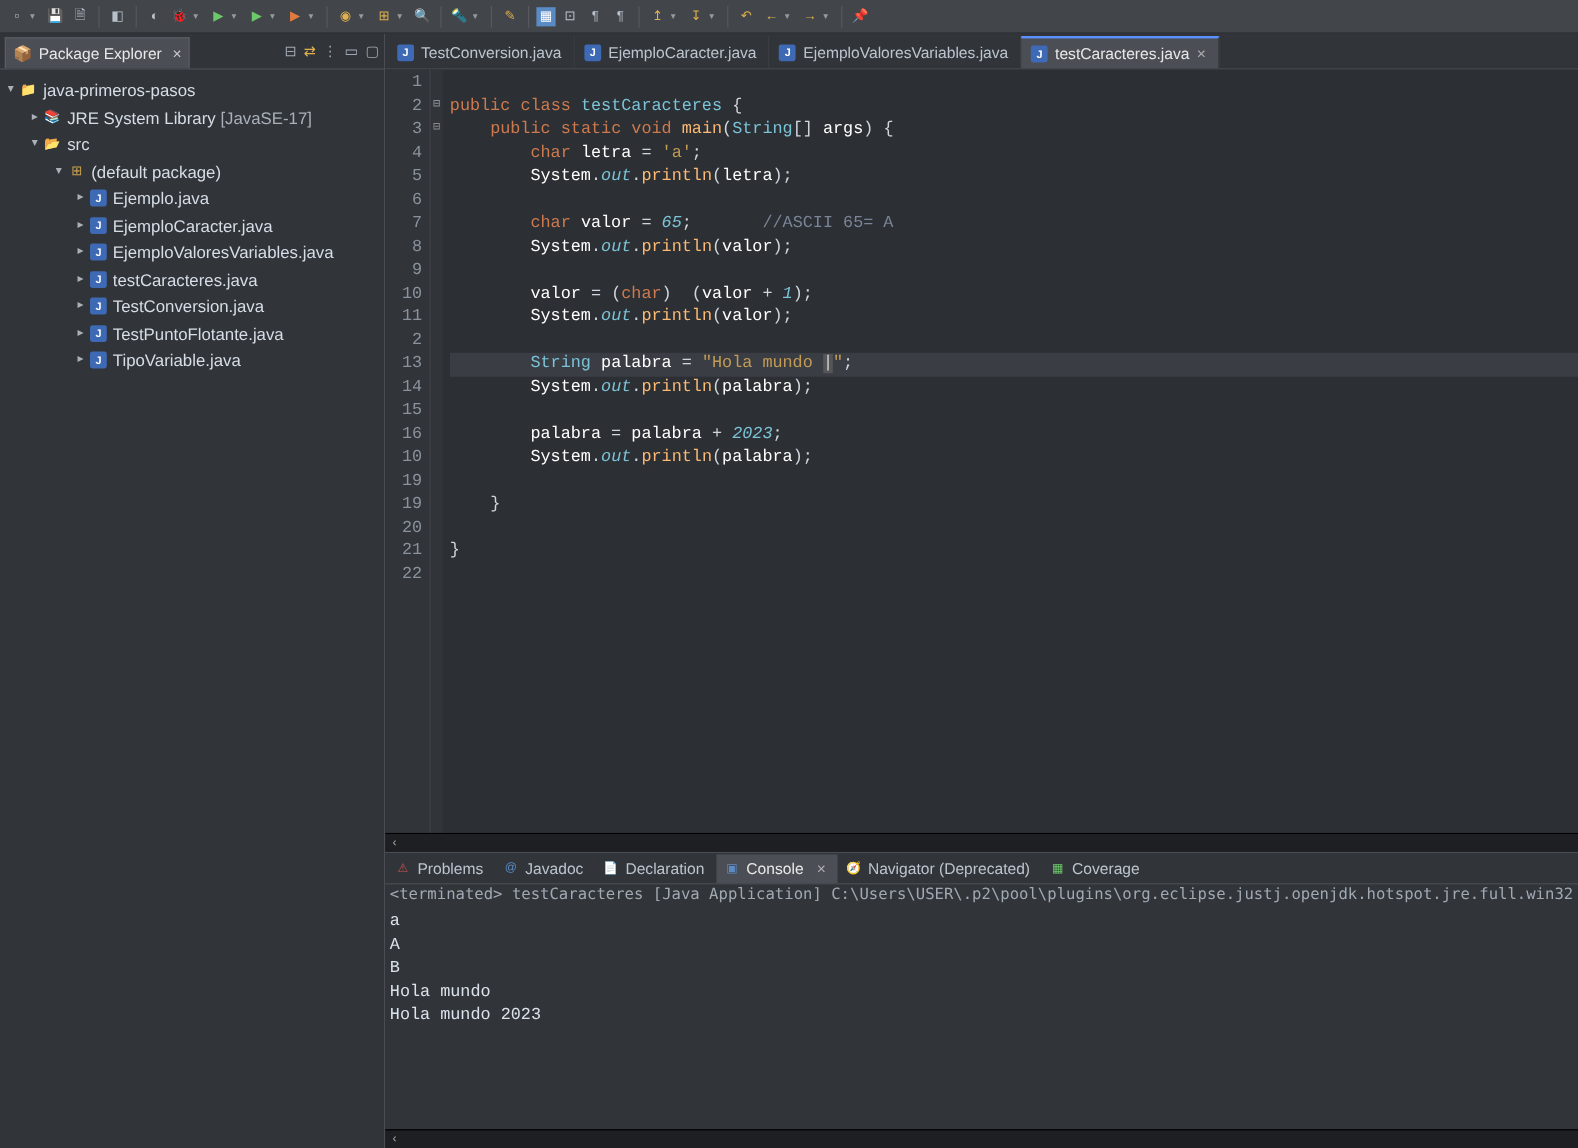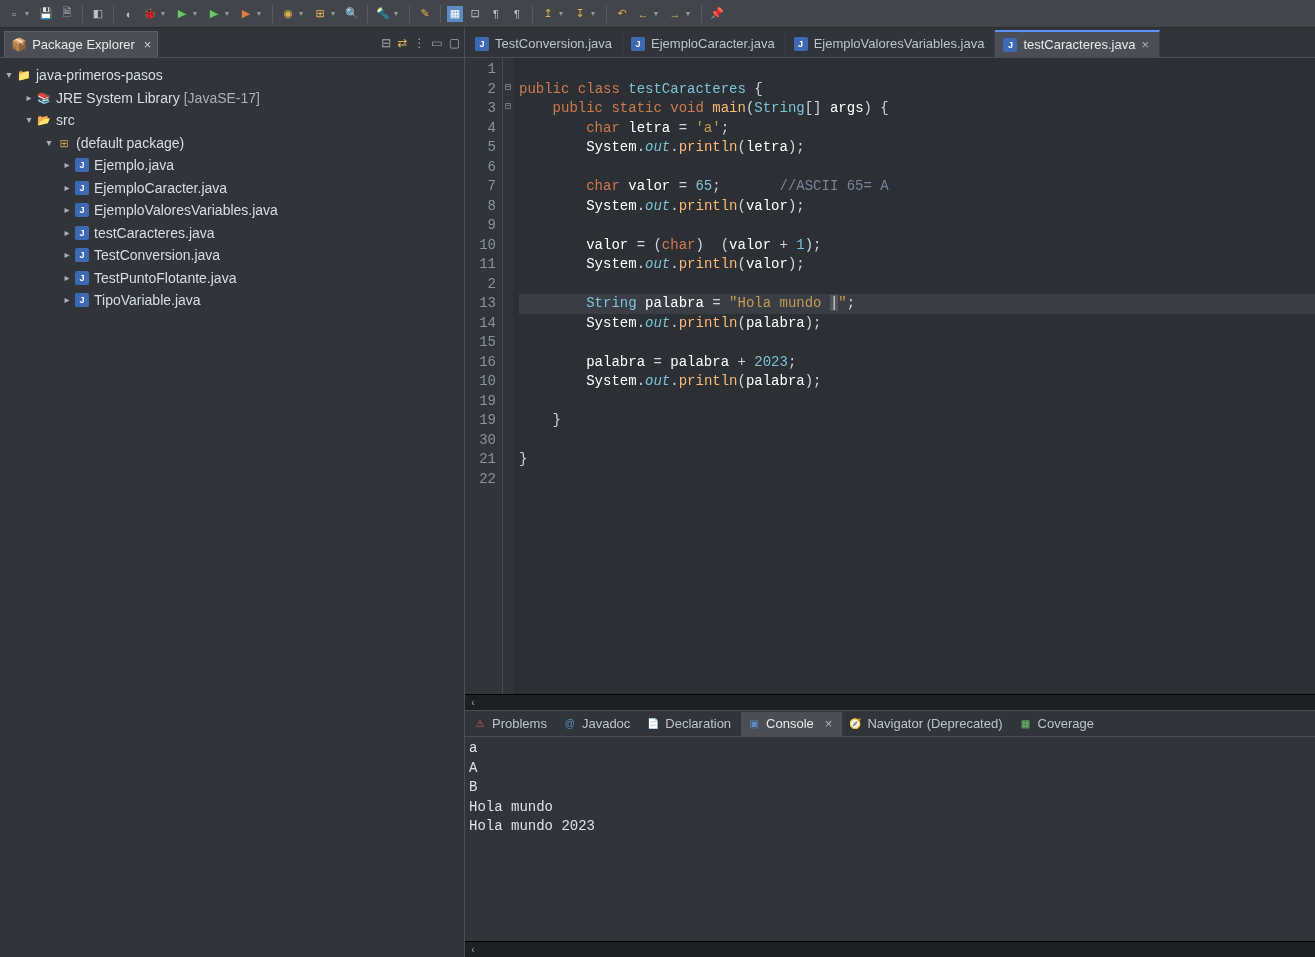--- a/index.html
+++ b/index.html
@@ -155,21 +155,21 @@
       flex: 1;
       padding: 2px 0 2px 6px;
       line-height: 19.5px;
       white-space: pre;
     }
     .code-line { height:19.5px; }
     .code-line.hl { background: #3a3e44; }
     .kw { color: #ce7a4f; }
     .cname { color: #7bc4d8; }
     .str { color: #c29b55; }
-    .num { color: #7bc4d8; }
+    .num { color: #7bc4d8; font-style: italic; }
     .com { color: #7a8597; }
     .mtd { color: #fdba74; }
     .italic { font-style: italic; }
     .punct { color: #d0d6de; }
     .var { color: #ffffff; }
     .type { color: #7bc4d8; text-align: right; }
     
     .editor-hscroll {
       height: 16px;
       background: #1e1f22;
@@ -403,21 +403,21 @@
           <div>10</div>
           <div>11</div>
           <div>2</div>
           <div>13</div>
           <div>14</div>
           <div>15</div>
           <div>16</div>
           <div>10</div>
           <div>19</div>
           <div>19</div>
-          <div>30</div>
+          <div>20</div>
           <div>21</div>
           <div>22</div>
         </div>
       <div class="folding-gutter" id="fgutter">
           <div>&nbsp;</div>
           <div>⊟</div>
           <div style="color: rgb(136, 136, 136);">⊟</div>
           <div>&nbsp;</div>
           <div>&nbsp;</div>
           <div>&nbsp;</div>
@@ -465,20 +465,21 @@
           </div>
           <div class="btab">
             <span class="bicon" style="color:#c9a050">🧭</span>
     <span>Navigator (Deprecated)</span>
           </div>
           <div class="btab">
             <span class="bicon" style="color:#6bc96b">▦</span>
     <span>Coverage</span>
           </div>
         </div>
+      <div class="console-status">&lt;terminated&gt; testCaracteres [Java Application] C:\Users\USER\.p2\pool\plugins\org.eclipse.justj.openjdk.hotspot.jre.full.win32</div>
       <div class="console-out">a
 A
 B
 Hola mundo 
 Hola mundo 2023</div>
       <div class="editor-hscroll">
         <span class="hscroll-btn">‹</span>
       </div>
     </div>
   </div>

